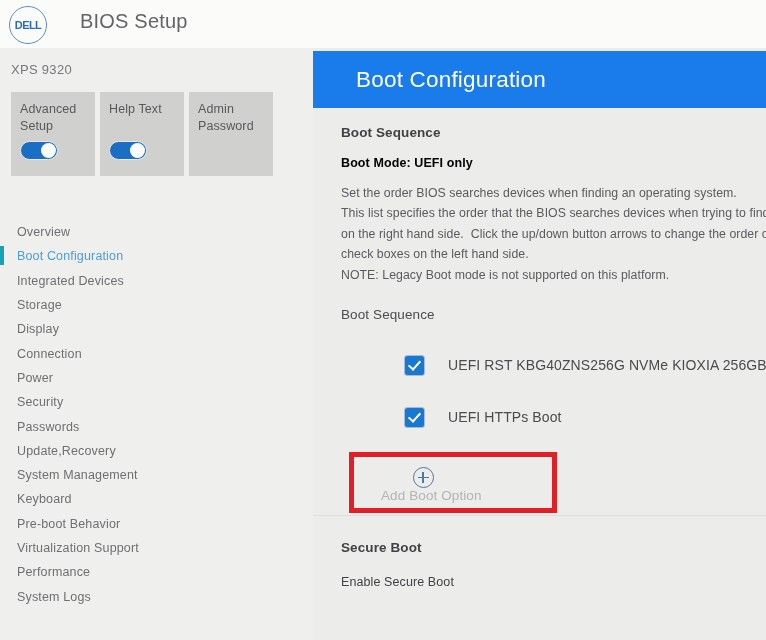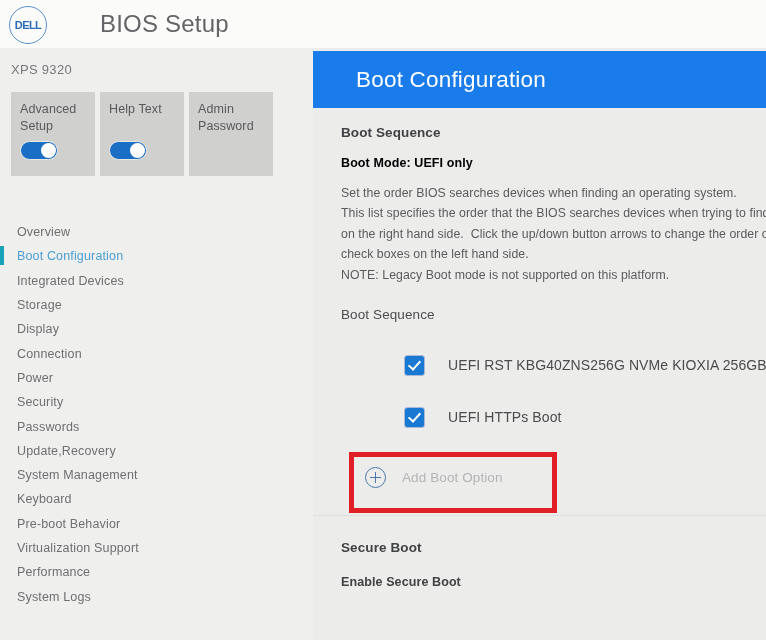--- a/index.html
+++ b/index.html
@@ -21,22 +21,22 @@
     position: absolute; left: 9px; top: 6px; width: 38px; height: 38px;
     border: 1.6px solid #5b8fc9; border-radius: 50%;
     display: flex; align-items: center; justify-content: center;
   }
   .dell-logo span {
     font-size: 11px; font-weight: bold; letter-spacing: -0.6px;
     color: #2b6cb8; font-family: "Liberation Sans", sans-serif;
     transform: scaleY(1.05);
   }
   .app-title {
-    position: absolute; left: 100px; top: 10px;
-    font-size: 24px; color: #636466; font-weight: normal;
+    position: absolute; left: 80px; top: 10px;
+    font-size: 20px; color: #636466; font-weight: normal;
     letter-spacing: 0.2px;
   }
 
   
   .leftpanel {
     position: absolute; left: 0; top: 48px; width: 313px; height: 592px;
     background: #efefed;
   }
   .model-name {
     position: absolute; left: 11px; top: 14px;
@@ -140,21 +140,21 @@
 
   
   .add-wrap { position: relative; height: 72px; }
   .add-highlight {
     position: absolute; left: 36px; top: 9px;
     width: 208px; height: 61px;
     border: 5px solid #e01f26;
   }
   .add-row {
     position: absolute; left: 52px; top: 24px;
-    display: flex; align-items: center;
+    display: flex; align-items: center; flex-direction: column;
   }
   .plus-icon {
     width: 21px; height: 21px; border-radius: 50%;
     border: 1.6px solid #4a77ad; position: relative;
     flex: 0 0 21px;
   }
   .plus-icon::before, .plus-icon::after {
     content: ""; position: absolute; background: #4a77ad;
   }
   .plus-icon::before { left: 4px; top: 8.6px; width: 11px; height: 1.8px; }
@@ -165,21 +165,21 @@
   }
 
   .divider {
     margin: 0 0 0 0; width: 453px; height: 1px; background: #dedede;
   }
   .sb-title {
     margin: 24px 0 0 28px; font-size: 13.5px; font-weight: bold;
     color: #414244; letter-spacing: 0.1px;
   }
   .sb-sub {
-    margin: 20px 0 0 28px; font-size: 12.5px; font-weight: bold;
+    margin: 20px 0 0 28px; font-size: 12.5px; font-weight: normal;
     color: #414244; letter-spacing: 0.1px;
   }
 </style>
 </head>
 <body>
 
 <div id="root">
 
   <div class="topbar">
     <div class="dell-logo">

